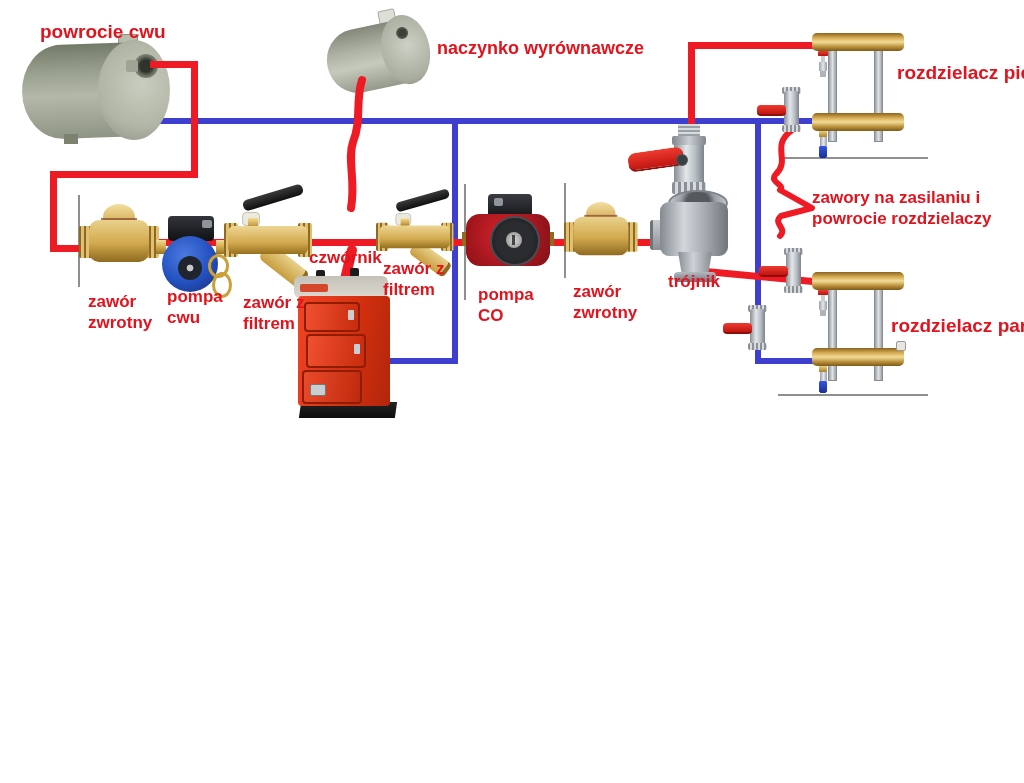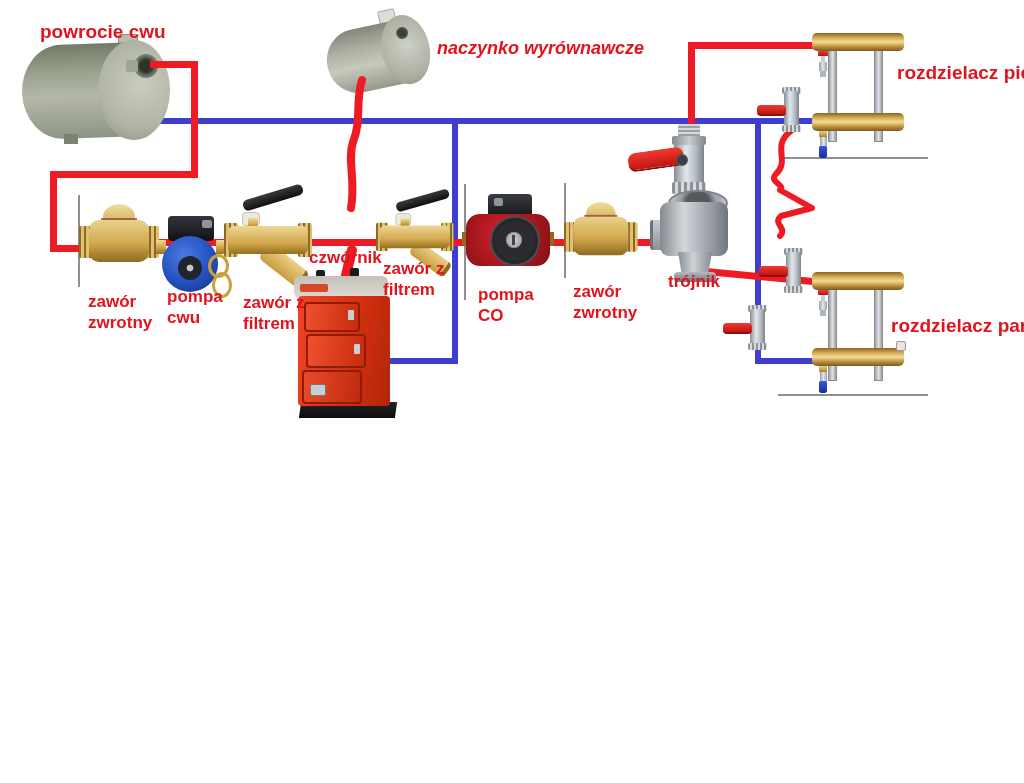--- a/index.html
+++ b/index.html
@@ -349,21 +349,21 @@
 
   <div class="comp z5" style="left:723px;top:303px;width:46px;height:48px;">
     <div style="left:25px;top:2px;width:19px;height:7px;background:repeating-linear-gradient(90deg,#8a9096 0 2px,#d7dbde 2px 4px);border-radius:2px;"></div>
     <div class="silverh" style="left:27px;top:6px;width:15px;height:36px;border-radius:3px;"></div>
     <div style="left:25px;top:40px;width:19px;height:7px;background:repeating-linear-gradient(90deg,#8a9096 0 2px,#d7dbde 2px 4px);border-radius:2px;"></div>
     <div class="redgrip" style="left:0;top:20px;width:29px;height:9px;border-radius:4px;"></div>
   </div>
 
   <div class="lbl big" style="left:40px;top:20px;"><span>powrocie cwu</span></div>
 
-  <div class="lbl" style="left:437px;top:38px;font-size:18px;font-style:italic;"><span>naczynko wyrównawcze</span></div>
+  <div class="lbl" style="left:437px;top:38px;font-size:18px;"><span>naczynko wyrównawcze</span></div>
 
   <div class="lbl" style="left:88px;top:291px;">
     <div>zawór</div>
     <div>zwrotny</div>
   </div>
 
   <div class="lbl" style="left:167px;top:286px;">
     <div>pompa</div>
     <div>cwu</div>
   </div>
@@ -387,16 +387,20 @@
 
   <div class="lbl" style="left:573px;top:281px;">
     <div>zawór</div>
     <div>zwrotny</div>
   </div>
 
   <div class="lbl" style="left:668px;top:271px;"><span>trójnik</span></div>
 
   <div class="lbl big" style="left:897px;top:61px;"><span>rozdzielacz pietro</span></div>
 
+  <div class="lbl" style="left:812px;top:187px;">
+    <div>zawory na zasilaniu i</div>
+    <div>powrocie rozdzielaczy</div>
+  </div>
 
   <div class="lbl big" style="left:891px;top:314px;"><span>rozdzielacz parter</span></div>
 
 </div>
 
 </body></html>

